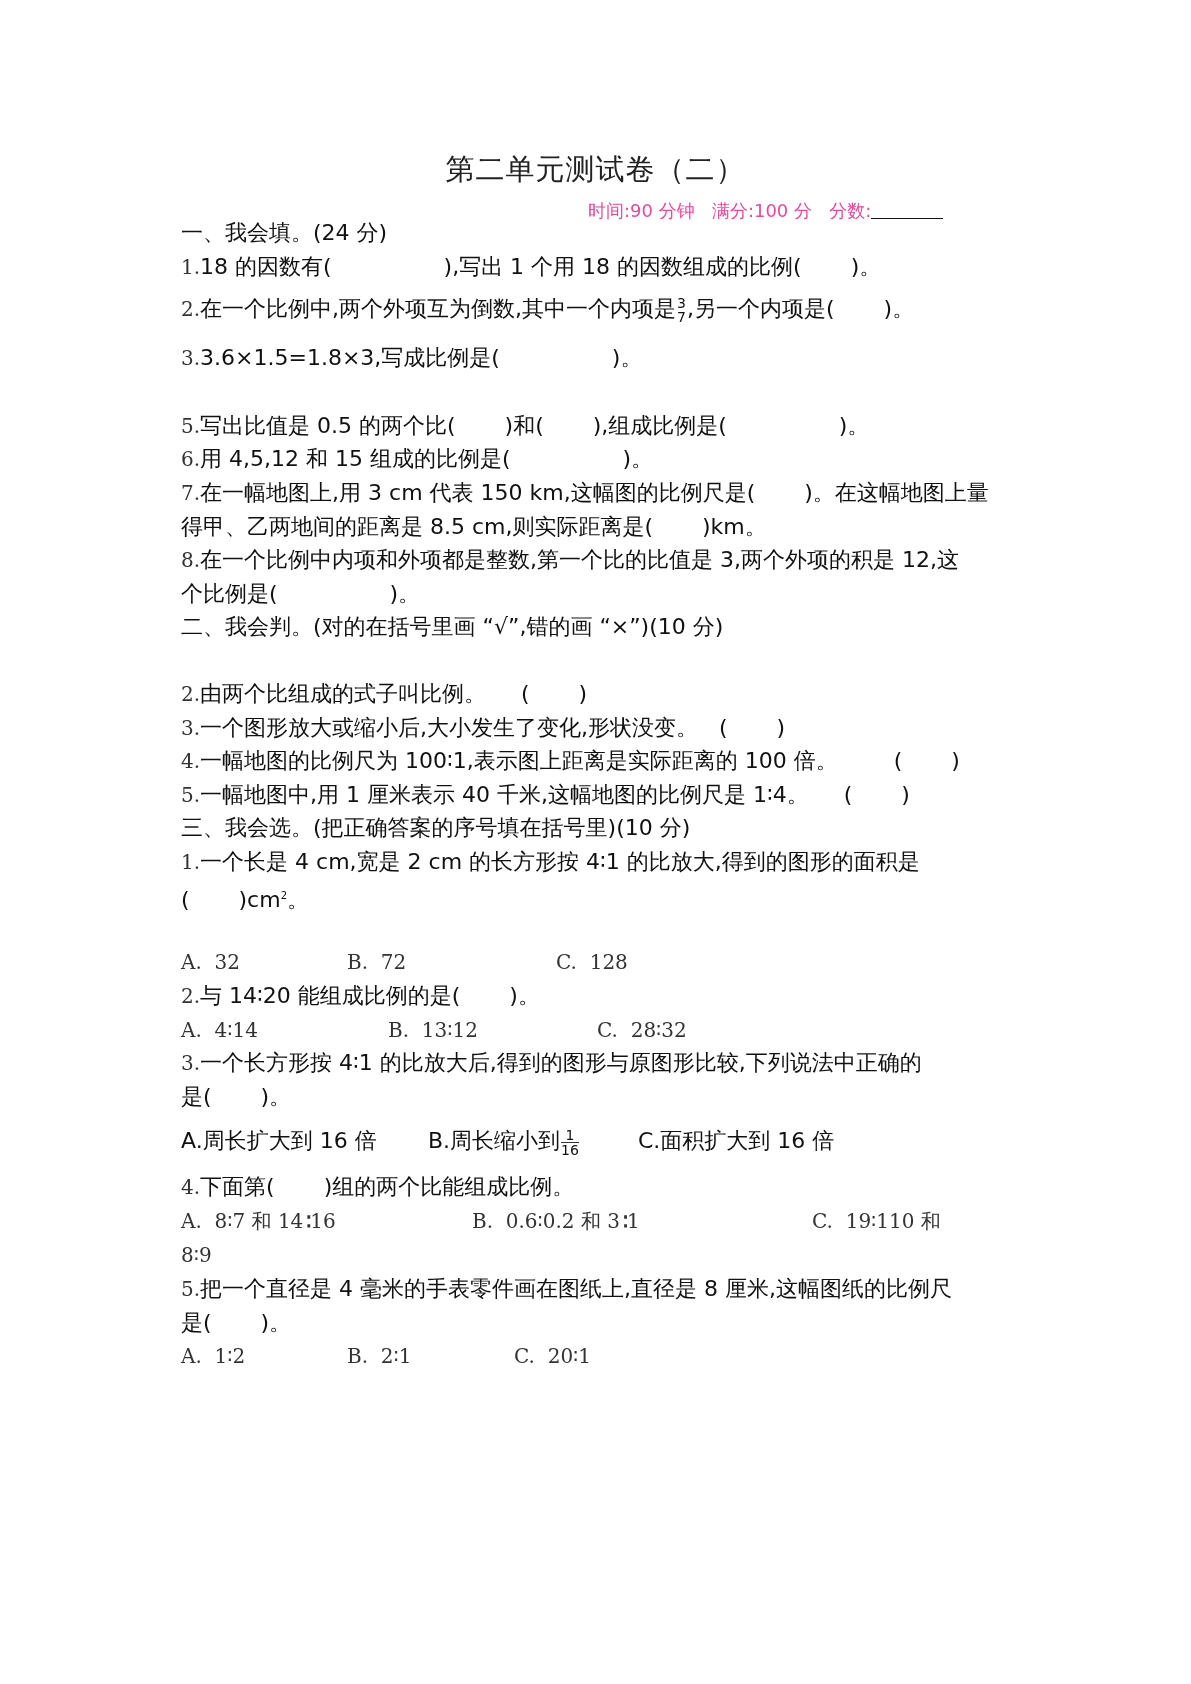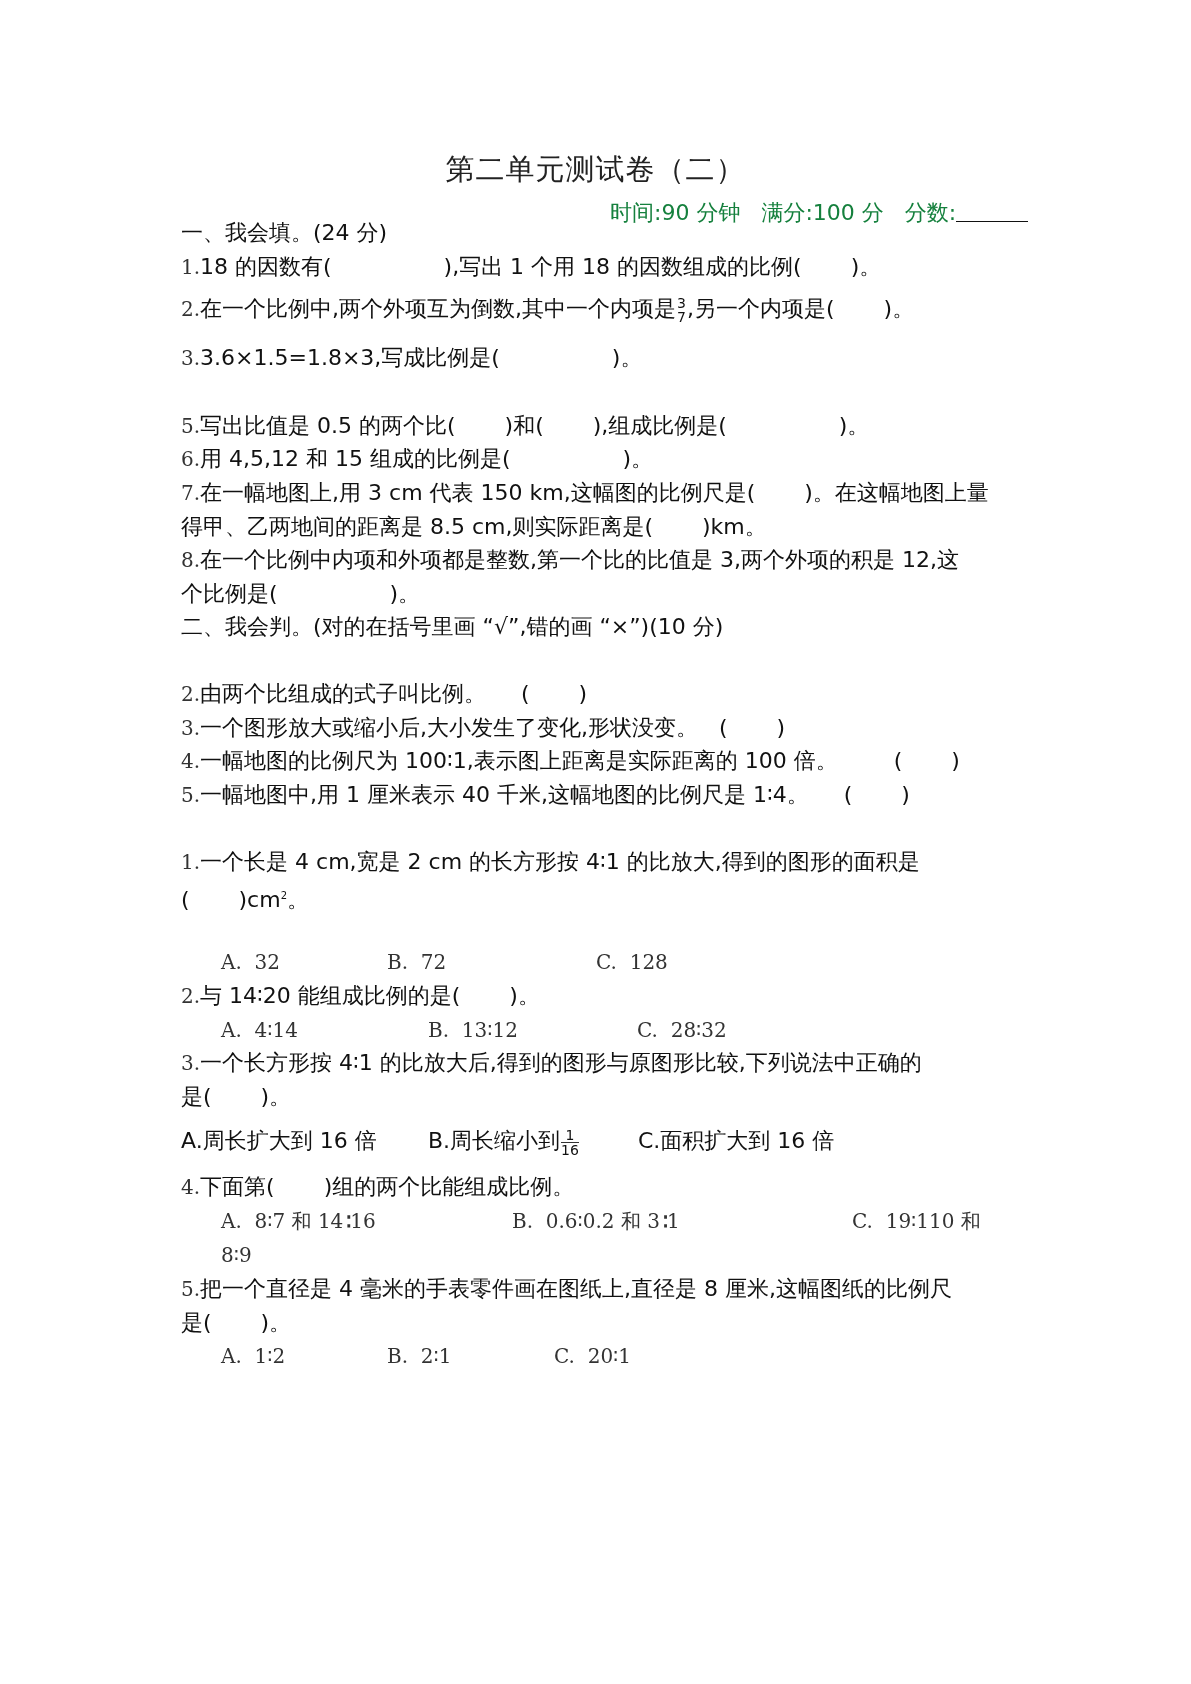--- a/index.html
+++ b/index.html
@@ -1,25 +1,25 @@
 <!DOCTYPE html>
 <html><head>
 <meta charset="utf-8">
 <style>
   html, body { margin: 0; padding: 0; background: #ffffff; }
   body { width: 1191px; height: 1684px; position: relative; overflow: hidden;
          font-family: "DejaVu Sans", sans-serif; color: #1a1a1a; }
   .page { position: absolute; left: 0; top: 0; width: 1047px; height: 1684px; }
   .title { position: absolute; left: 0; width: 1191px; top: 150px; text-align: center;
            font-family: "DejaVu Serif", serif; font-size: 29px; letter-spacing: 1px; color: #222; }
-  .meta { position: absolute; top: 198px; left: 588px; font-size: 22px; white-space: pre; color: #15803d; margin-left: 22px; }
+  .meta { position: absolute; top: 198px; left: 588px; font-size: 18px; white-space: pre; color: #ec4899; }
   .meta .blank { display: inline-block; width: 72px; border-bottom: 1.5px solid #111; height: 20px; vertical-align: -2px; }
   .line { position: absolute; left: 181px; font-size: 22px; white-space: pre; line-height: 30px; color: #111; }
   .num { font-family: "DejaVu Serif", serif; font-weight: normal; color: #333; font-size: 20px; }
-  .opt { font-family: "DejaVu Serif", serif; color: #333; font-size: 20px; margin-left: 40px; }
+  .opt { font-family: "DejaVu Serif", serif; color: #333; font-size: 20px; }
   .frac { display: inline-block; vertical-align: middle; text-align: center; font-size: 14px; line-height: 14px; margin: 0 1px; }
   .frac .n { display: block; }
   .frac .d { display: block; }
   .frac.bar .n { border-bottom: 1px solid #333; padding: 0 2px; }
   sup { font-size: 10px; }
   .paren { display: inline-block; }
 </style>
 </head>
 <body>
 
@@ -52,20 +52,21 @@
 
 
   <div class="line" style="top:679px"><span class="num">2.</span><span>由两个比组成的式子叫比例。</span>     <span class="paren">(       )</span></div>
 
   <div class="line" style="top:713px"><span class="num">3.</span><span>一个图形放大或缩小后,大小发生了变化,形状没变。</span>   <span class="paren">(       )</span></div>
 
   <div class="line" style="top:746px"><span class="num">4.</span><span>一幅地图的比例尺为 100∶1,表示图上距离是实际距离的 100 倍。</span>        <span class="paren">(       )</span></div>
 
   <div class="line" style="top:780px"><span class="num">5.</span><span>一幅地图中,用 1 厘米表示 40 千米,这幅地图的比例尺是 1∶4。</span>     <span class="paren">(       )</span></div>
 
+  <div class="line" style="top:813px">三、我会选。(把正确答案的序号填在括号里)(10 分)</div>
 
   <div class="line" style="top:847px"><span class="num">1.</span><span>一个长是 4 cm,宽是 2 cm 的长方形按 4∶1 的比放大,得到的图形的面积是</span></div>
   <div class="line" style="top:881px"><span>(       )cm</span><sup>2</sup><span>。</span></div>
   <div class="line opt" style="top:947px; left:181px">A.  32</div>
   <div class="line opt" style="top:947px; left:347px">B.  72</div>
   <div class="line opt" style="top:947px; left:556px">C.  128</div>
 
   <div class="line" style="top:981px"><span class="num">2.</span><span>与 14∶20 能组成比例的是(       )。</span></div>
   <div class="line opt" style="top:1015px; left:181px">A.  4∶14</div>
   <div class="line opt" style="top:1015px; left:388px">B.  13∶12</div>

